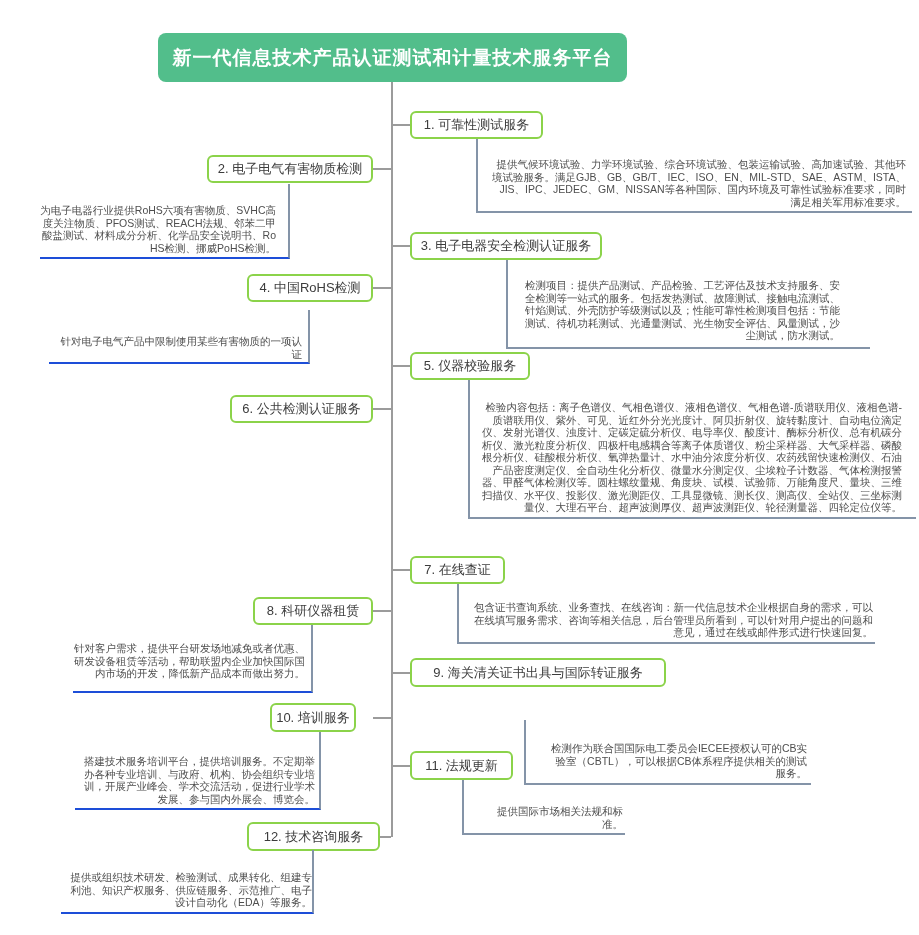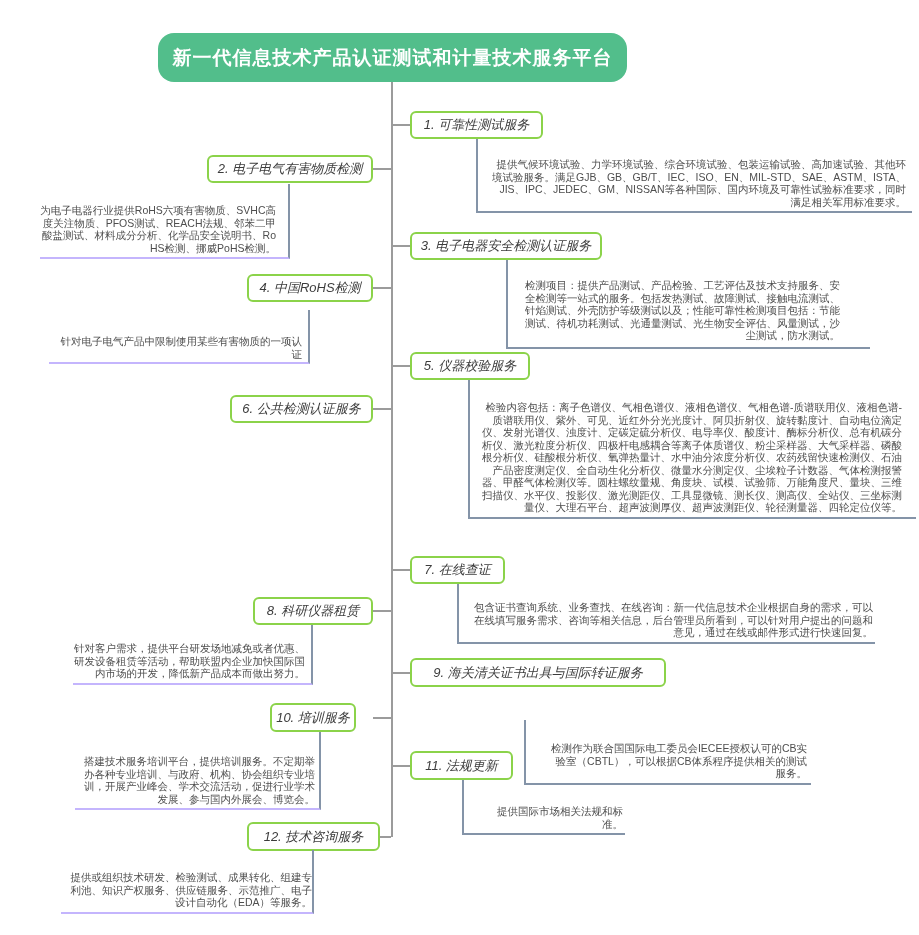--- a/index.html
+++ b/index.html
@@ -1,48 +1,48 @@
 <!DOCTYPE html>
 <html><head>
 <meta charset="utf-8">
 <style>
   html,body{margin:0;padding:0;background:#ffffff;}
   body{font-family:"Liberation Sans","DejaVu Sans",sans-serif;}
   #canvas{position:relative;width:919px;height:935px;background:#ffffff;overflow:hidden;}
 
   .title{
     position:absolute;left:158px;top:33px;width:469px;height:49px;
-    background:#52be8b;border-radius:16px;
+    background:#52be8b;border-radius:8px;
     color:#ffffff;font-size:19px;font-weight:bold;letter-spacing:1px;
     display:flex;align-items:center;justify-content:center;
     box-sizing:border-box;
   }
 
   .trunk{
     position:absolute;left:391px;top:82px;height:755px;width:0;
     border-left:2px solid #9b9b9b;
   }
   .hline{
     position:absolute;height:0;border-top:2px solid #9b9b9b;
   }
 
   .node{
     position:absolute;box-sizing:border-box;
     background:#ffffff;border:2px solid #8bd34a;border-radius:6px;
     display:flex;align-items:center;justify-content:center;
-    font-size:13px;color:#3c3c3c;white-space:nowrap;font-style:italic;
+    font-size:13px;color:#3c3c3c;white-space:nowrap;
   }
 
   .desc{
     position:absolute;box-sizing:border-box;
     font-size:10.5px;line-height:12.5px;color:#4e4e4e;
     text-align:right;word-break:break-all;
   }
   .desc-r{border-left:2px solid #8494a8;border-bottom:2px solid #8494a8;}
-  .desc-l{border-right:2px solid #8494a8;border-bottom:2px solid #c4b5fd;}
+  .desc-l{border-right:2px solid #8494a8;border-bottom:2px solid #1d4ed8;}
 </style>
 </head>
 <body>
 
 <div id="canvas">
 
   <div class="title">新一代信息技术产品认证测试和计量技术服务平台</div>
 
   <div class="trunk"></div>
 
@@ -74,17 +74,17 @@
 
   <div class="desc desc-r" style="left:476px;top:139px;width:436px;padding:19px 6px 3px 12px">提供气候环境试验、力学环境试验、综合环境试验、包装运输试验、高加速试验、其他环境试验服务。满足GJB、GB、GB/T、IEC、ISO、EN、MIL-STD、SAE、ASTM、ISTA、JIS、IPC、JEDEC、GM、NISSAN等各种国际、国内环境及可靠性试验标准要求，同时满足相关军用标准要求。</div>
   <div class="desc desc-r" style="left:506px;top:260px;width:364px;padding:19px 30px 5px 12px">检测项目：提供产品测试、产品检验、工艺评估及技术支持服务、安全检测等一站式的服务。包括发热测试、故障测试、接触电流测试、针焰测试、外壳防护等级测试以及；性能可靠性检测项目包括：节能测试、待机功耗测试、光通量测试、光生物安全评估、风量测试，沙尘测试，防水测试。</div>
   <div class="desc desc-r" style="left:468px;top:380px;width:448px;padding:21px 14px 3px 12px">检验内容包括：离子色谱仪、气相色谱仪、液相色谱仪、气相色谱-质谱联用仪、液相色谱-质谱联用仪、紫外、可见、近红外分光光度计、阿贝折射仪、旋转黏度计、自动电位滴定仪、发射光谱仪、浊度计、定碳定硫分析仪、电导率仪、酸度计、酶标分析仪、总有机碳分析仪、激光粒度分析仪、四极杆电感耦合等离子体质谱仪、粉尘采样器、大气采样器、磷酸根分析仪、硅酸根分析仪、氧弹热量计、水中油分浓度分析仪、农药残留快速检测仪、石油产品密度测定仪、全自动生化分析仪、微量水分测定仪、尘埃粒子计数器、气体检测报警器、甲醛气体检测仪等。圆柱螺纹量规、角度块、试模、试验筛、万能角度尺、量块、三维扫描仪、水平仪、投影仪、激光测距仪、工具显微镜、测长仪、测高仪、全站仪、三坐标测量仪、大理石平台、超声波测厚仪、超声波测距仪、轮径测量器、四轮定位仪等。</div>
   <div class="desc desc-r" style="left:457px;top:584px;width:418px;padding:17px 2px 3px 12px">包含证书查询系统、业务查找、在线咨询：新一代信息技术企业根据自身的需求，可以在线填写服务需求、咨询等相关信息，后台管理员所看到，可以针对用户提出的问题和意见，通过在线或邮件形式进行快速回复。</div>
   <div class="desc desc-r" style="left:524px;top:720px;width:287px;padding:22px 4px 3px 20px">检测作为联合国国际电工委员会IECEE授权认可的CB实验室（CBTL），可以根据CB体系程序提供相关的测试服务。</div>
   <div class="desc desc-r" style="left:462px;top:780px;width:163px;padding:25px 2px 3px 20px">提供国际市场相关法规和标准。</div>
 
   <div class="desc desc-l" style="left:40px;top:184px;width:250px;padding:20px 12px 3px 0">为电子电器行业提供RoHS六项有害物质、SVHC高度关注物质、PFOS测试、REACH法规、邻苯二甲酸盐测试、材料成分分析、化学品安全说明书、RoHS检测、挪威PoHS检测。</div>
   <div class="desc desc-l" style="left:49px;top:310px;width:261px;padding:25px 6px 2px 2px">针对电子电气产品中限制使用某些有害物质的一项认证</div>
-  <div class="desc desc-l" style="left:73px;top:625px;width:240px;padding:17px 6px 3px 0">针对客户需求，提供平台研发场地减免或者优惠、研发设备租赁等活动，帮助联盟内企业加快国际国内市场的开发，降低新产品成本而做出努力。</div>
+  <div class="desc desc-l" style="left:73px;top:625px;width:240px;padding:17px 6px 11px 0">针对客户需求，提供平台研发场地减免或者优惠、研发设备租赁等活动，帮助联盟内企业加快国际国内市场的开发，降低新产品成本而做出努力。</div>
   <div class="desc desc-l" style="left:75px;top:732px;width:246px;padding:23px 4px 3px 0">搭建技术服务培训平台，提供培训服务。不定期举办各种专业培训、与政府、机构、协会组织专业培训，开展产业峰会、学术交流活动，促进行业学术发展、参与国内外展会、博览会。</div>
   <div class="desc desc-l" style="left:61px;top:850px;width:253px;padding:21px 0 3px 0">提供或组织技术研发、检验测试、成果转化、组建专利池、知识产权服务、供应链服务、示范推广、电子设计自动化（EDA）等服务。</div>
 
 </div>
 
 </body></html>

